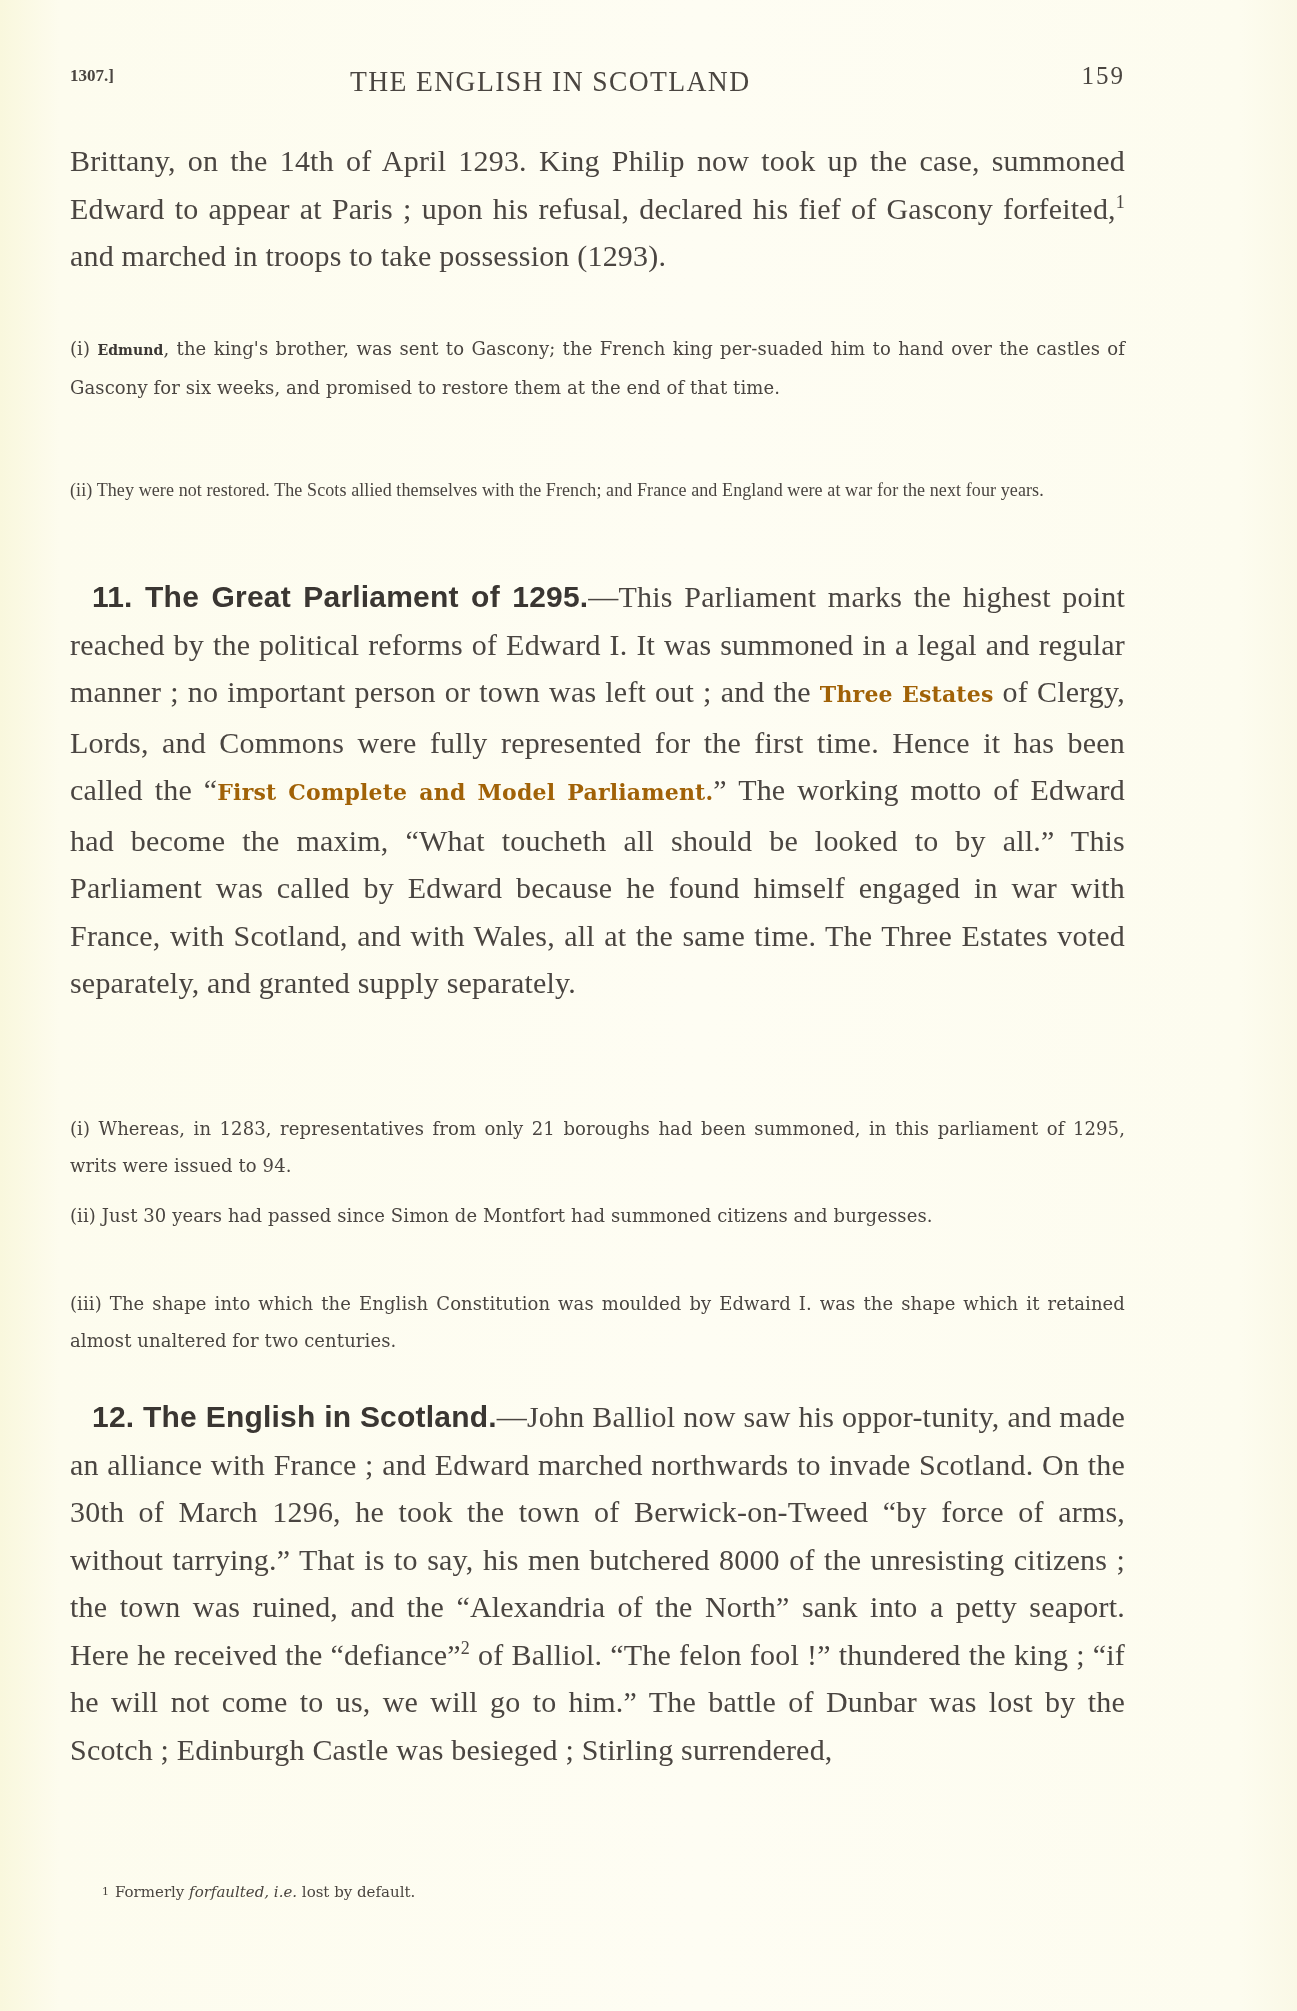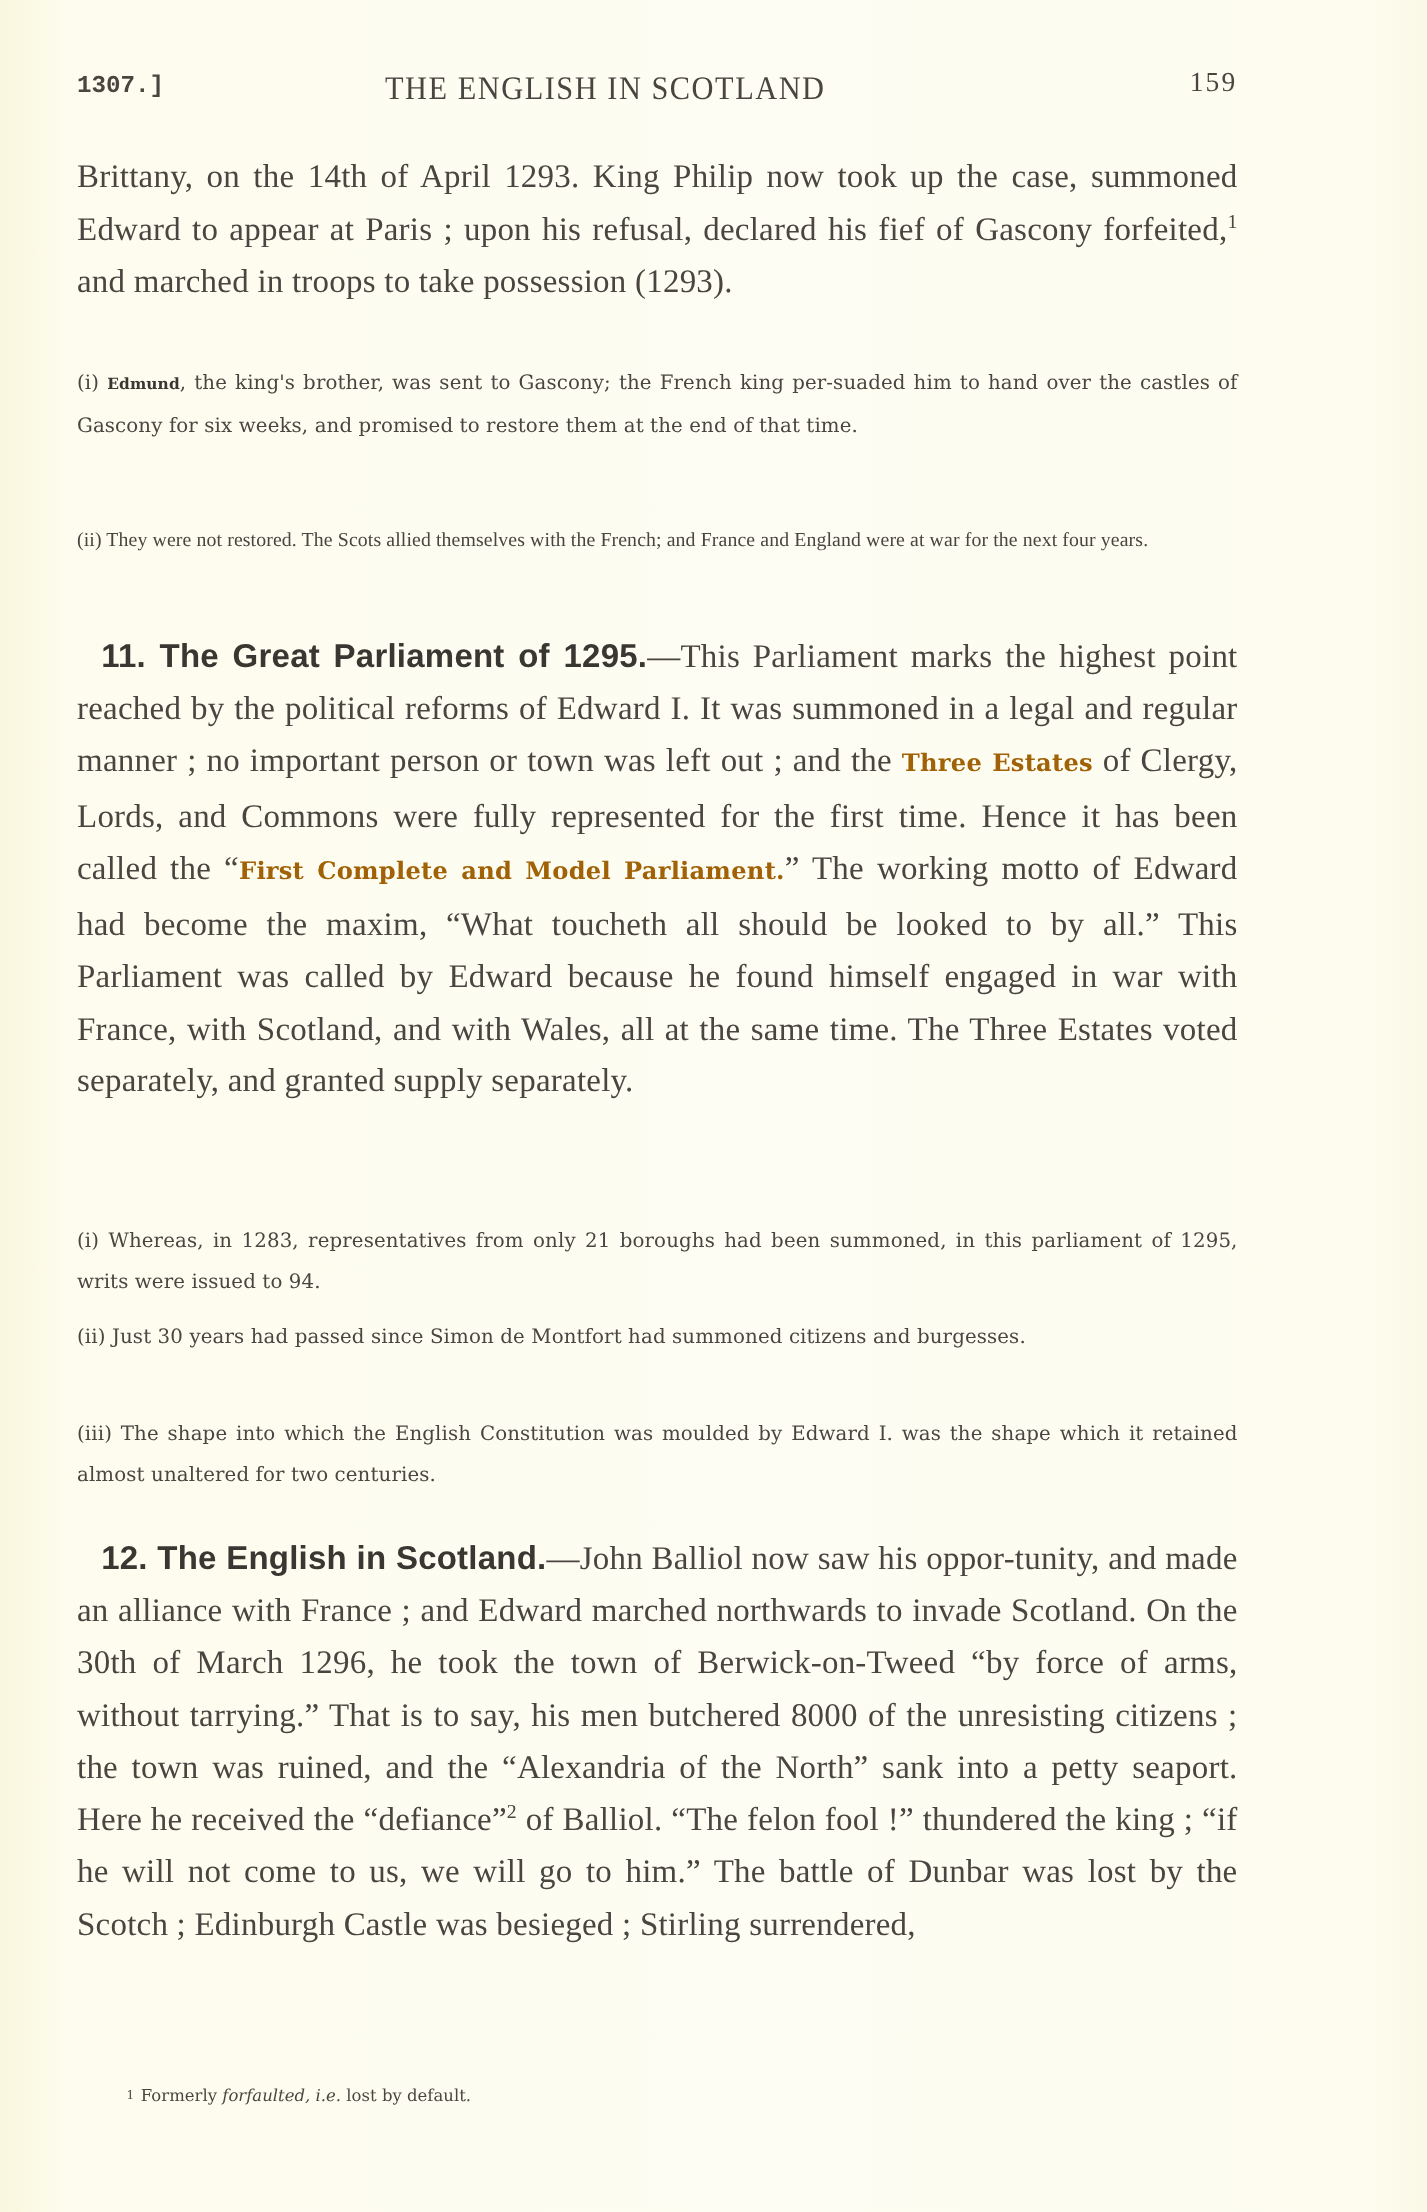--- a/index.html
+++ b/index.html
@@ -10,21 +10,21 @@
     color: #3e3a36;
     font-family: "DejaVu Serif", serif;
     position: relative;
     overflow: hidden;
   }
   .page { position: absolute; left: 70px; top: 0; width: 1055px; }
   .running-head {
     position: absolute; top: 62px; left: 0; width: 1055px; height: 40px;
     font-family: "Liberation Serif", serif; color: #4a4540;
   }
-  .rh-date { position: absolute; left: 0; top: 4px; font-family: Liberation Mono, monospace; font-weight: bold; font-size: 22px; letter-spacing: 0px; }
+  .rh-date { position: absolute; left: 0; top: 4px; font-family: Liberation Serif, serif; font-weight: bold; font-size: 17px; letter-spacing: 0px; }
   .rh-title { position: absolute; left: 280px; top: 2px; font-size: 30px; letter-spacing: 1.5px; transform: scaleX(0.92); transform-origin: left; }
   .rh-page { position: absolute; right: 0; top: 0; font-size: 25px; letter-spacing: 2px; }
 
   .body-text {
     position: absolute; left: 0; width: 1055px;
     font-family: "Liberation Serif", serif;
     font-size: 30px; line-height: 47.5px;
     text-align: justify; text-align-last: left;
     color: #4a4541;
     letter-spacing: 0.2px;
@@ -39,21 +39,21 @@
   .note p, .body-text p { margin: 0; }
   .note p { text-indent: 0; }
   .heavy { font-family: "DejaVu Serif", serif; font-weight: bold; font-size: 14px; color: #3a3632; }
   .heavy-lg { font-family: "DejaVu Serif", serif; font-weight: bold; color: #a16207; margin-top: 20px; }
   .sec-head { font-family: Liberation Sans, sans-serif; font-weight: bold; font-size: 30px; color: #3a3632; }
   sup { font-size: 0.6em; line-height: 0; vertical-align: super; }
   .footnotes {
     position: absolute; left: 0; top: 1877px; width: 1055px;
     font-family: "DejaVu Serif", serif; font-size: 15px; line-height: 22px; color: #4a4540;
   }
-  .footnotes p { margin: 17px; padding-left: 28px; }
+  .footnotes p { margin: 4px; padding-left: 28px; }
   .fn-mark { font-size: 11px; vertical-align: top; margin-right: 6px; }
   .italic { font-style: italic; }
 </style>
 </head>
 <body>
 
 <div class="page">
 
   <div class="running-head">
     <span class="rh-date">1307.]</span>

